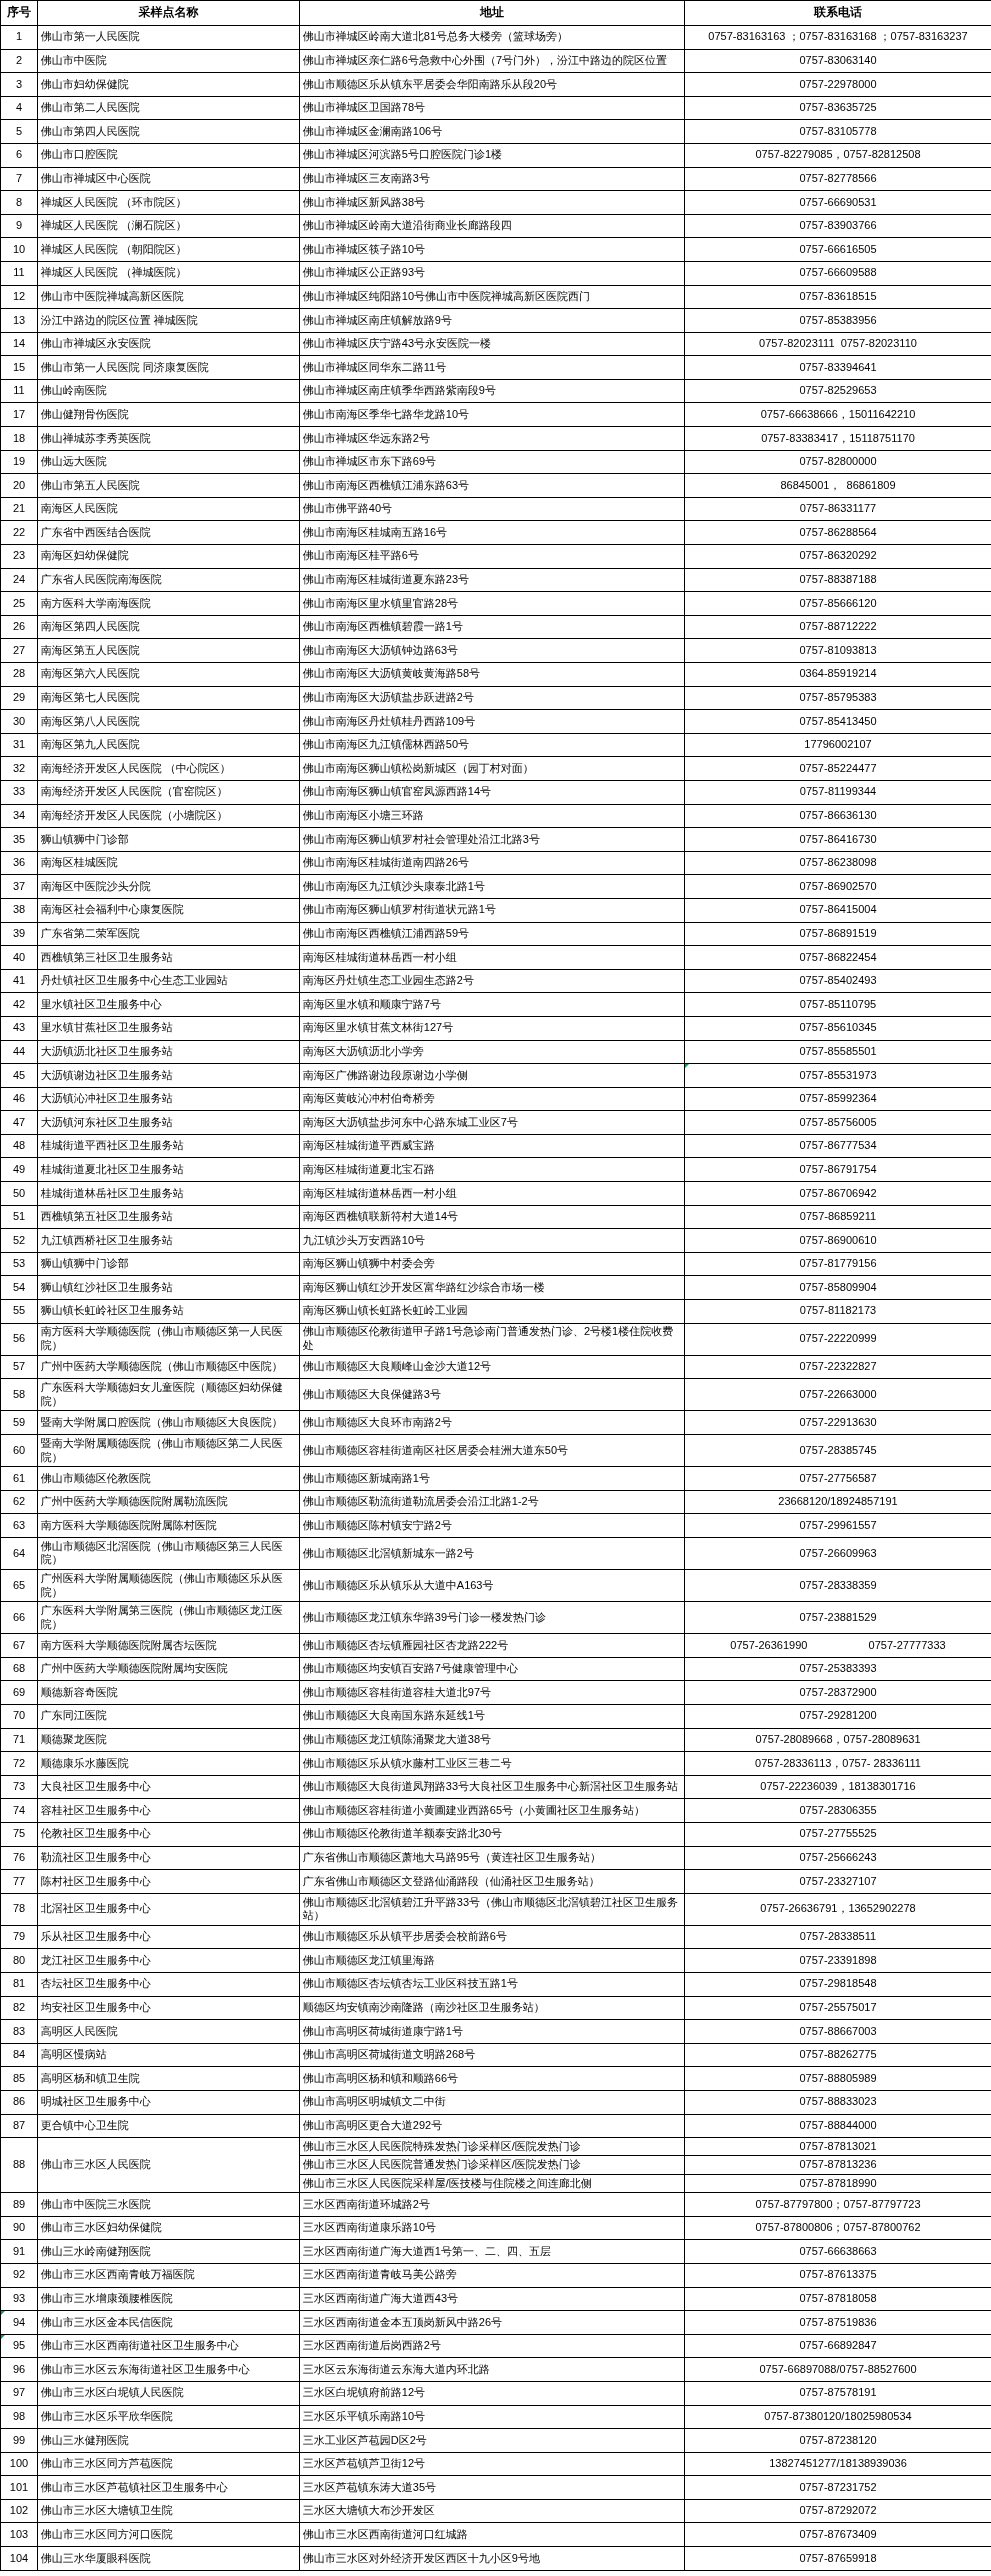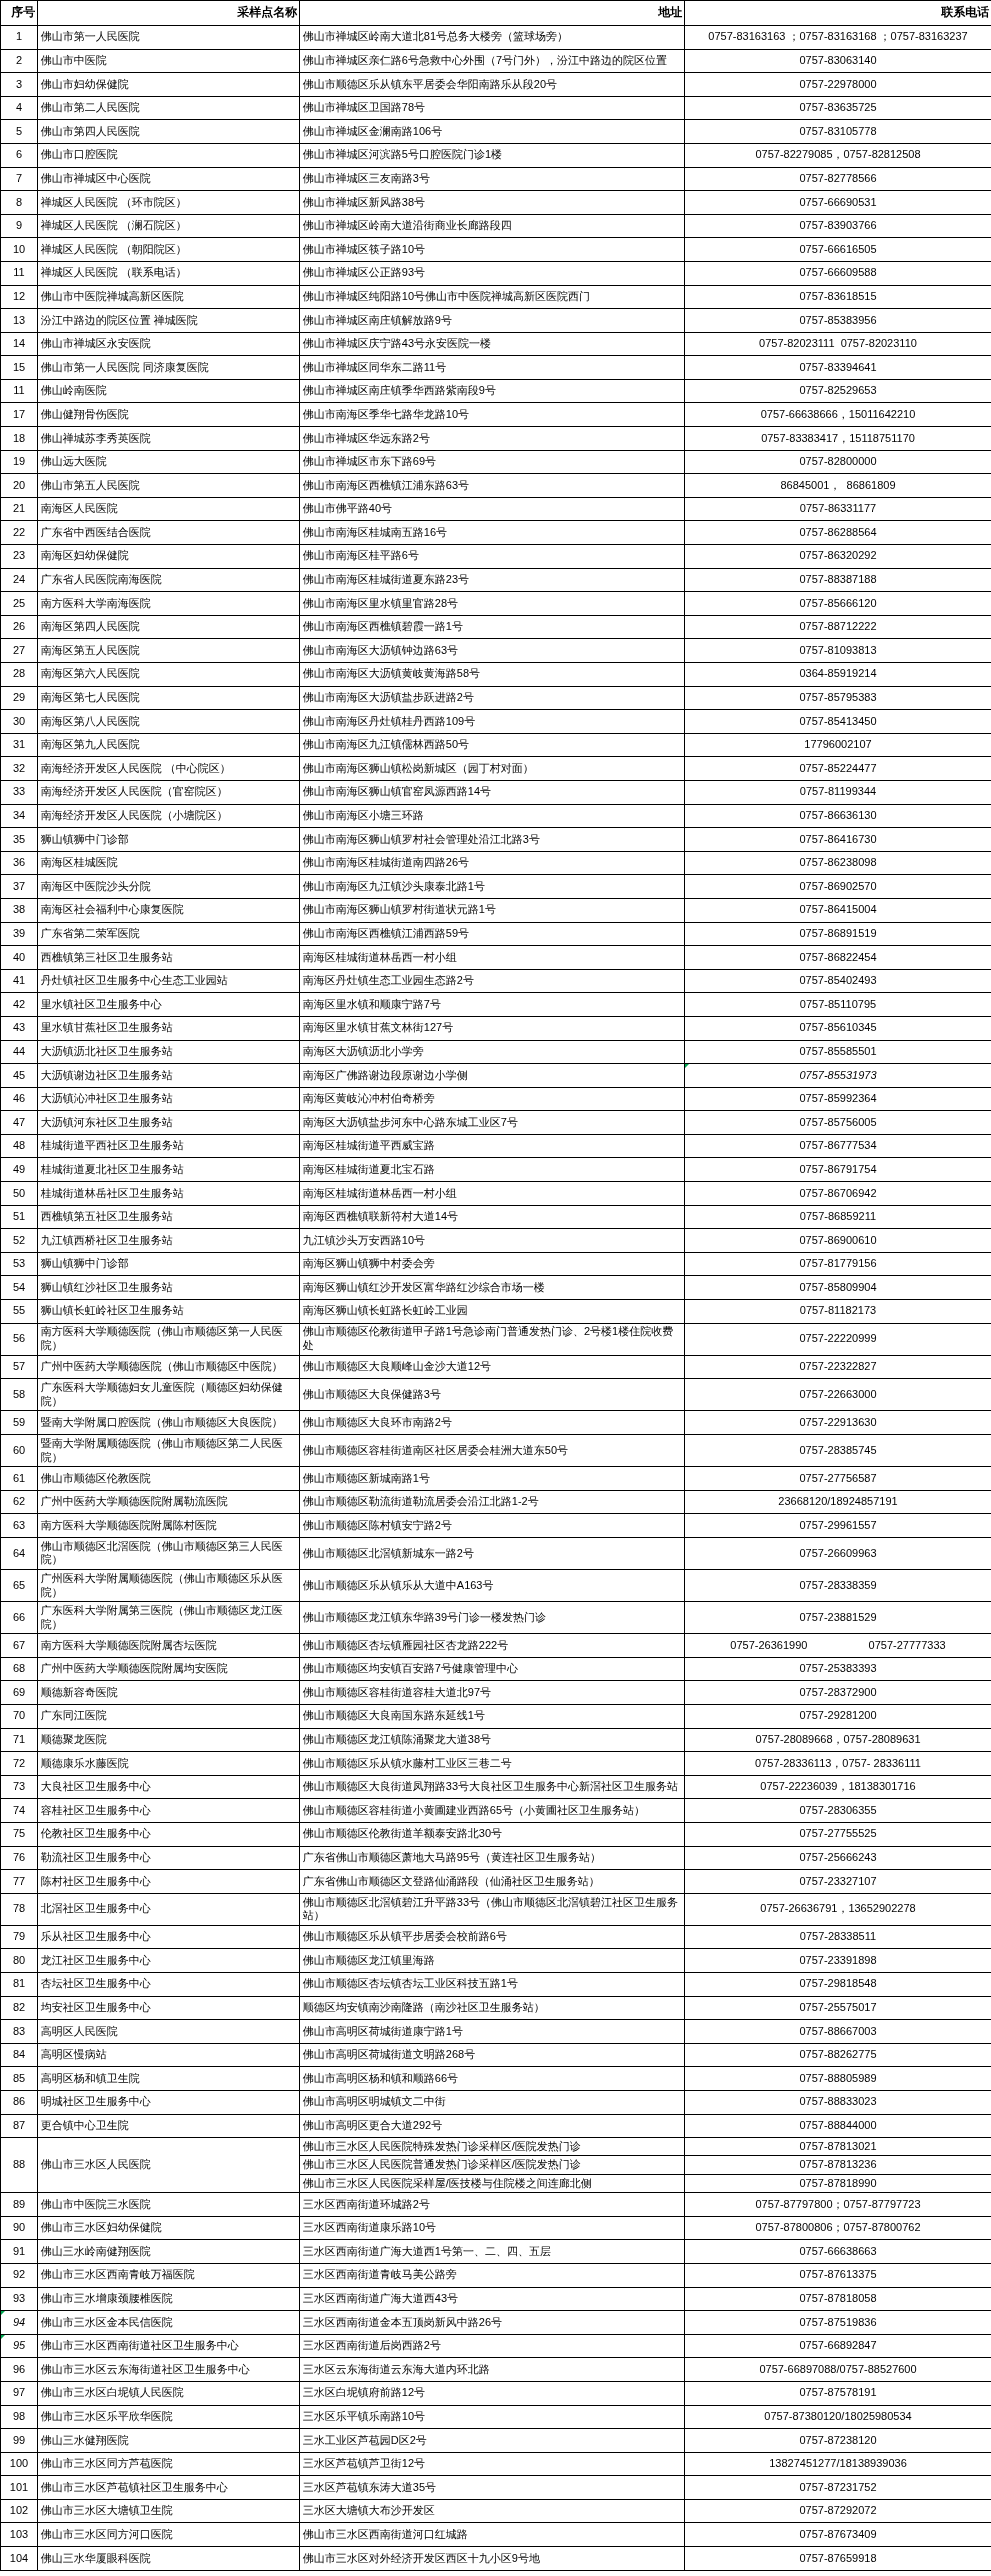--- a/index.html
+++ b/index.html
@@ -23,29 +23,29 @@
     padding: 1.8px 2.8px;
     font-size: 11px;
     line-height: 1.25;
     vertical-align: middle;
     overflow: hidden;
     word-break: break-all;
   }
   table.sampling th {
     font-size: 12px;
     font-weight: bold;
-    text-align: right;
+    text-align: center;
     height: 18.4px;
     padding: 2.8px 1.8px;
   }
   td.no   { text-align: center; height: 19px; }
   td.name { text-align: left; }
   td.addr { text-align: left; }
   td.tel  { text-align: center; white-space: pre-wrap; }
-  td.marked { position: relative; font-style: italic; }
+  td.marked { position: relative; }
   td.marked::before {
     content: "";
     position: absolute;
     top: 0; left: 0;
     width: 0; height: 0;
     border-top: 4.6px solid #00a651;
     border-right: 4.6px solid transparent;
   }
 </style>
 </head>
@@ -123,21 +123,21 @@
           <td class="tel">0757-83903766</td>
         </tr>
         <tr>
           <td class="no">10</td>
           <td class="name">禅城区人民医院 （朝阳院区）</td>
           <td class="addr">佛山市禅城区筷子路10号</td>
           <td class="tel">0757-66616505</td>
         </tr>
         <tr>
           <td class="no">11</td>
-          <td class="name">禅城区人民医院 （联系电话）</td>
+          <td class="name">禅城区人民医院 （禅城医院）</td>
           <td class="addr">佛山市禅城区公正路93号</td>
           <td class="tel">0757-66609588</td>
         </tr>
         <tr>
           <td class="no">12</td>
           <td class="name">佛山市中医院禅城高新区医院</td>
           <td class="addr">佛山市禅城区纯阳路10号佛山市中医院禅城高新区医院西门</td>
           <td class="tel">0757-83618515</td>
         </tr>
         <tr>

